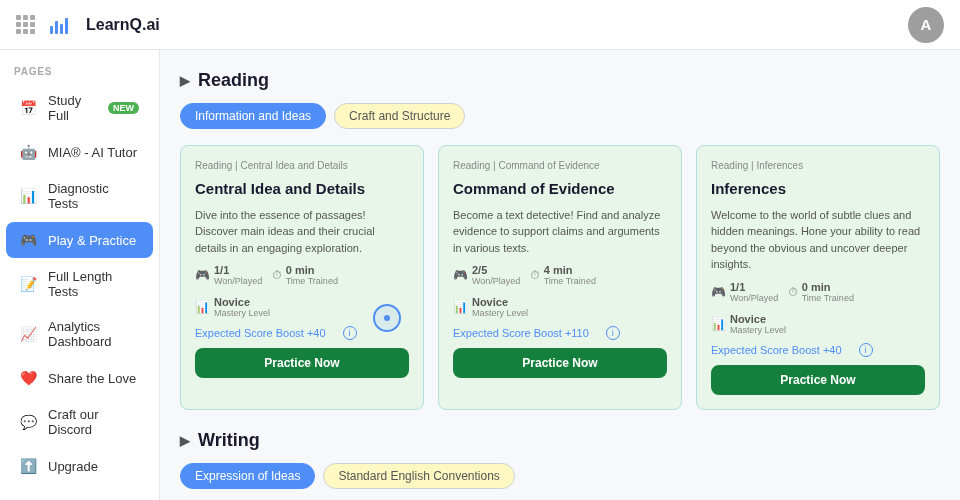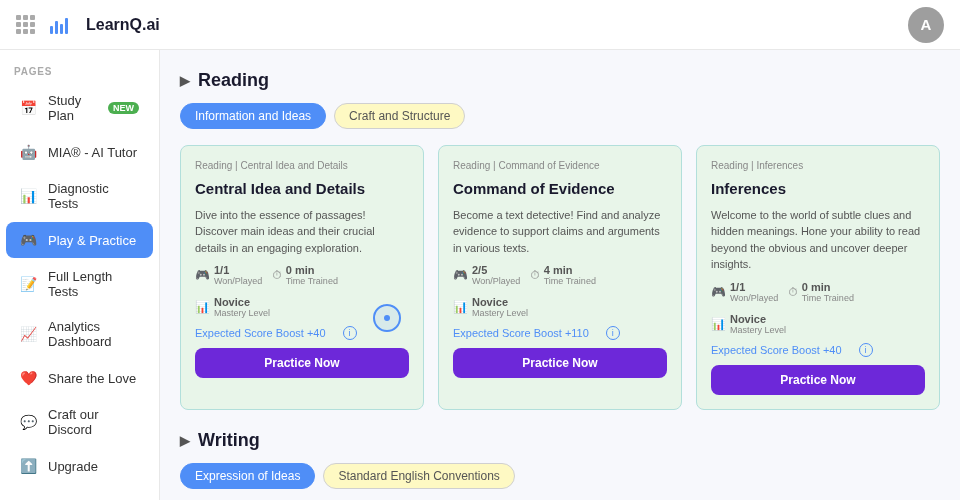--- a/index.html
+++ b/index.html
@@ -161,21 +161,21 @@
       border-radius: 50%;
       border: 1.5px solid #4f8ef7;
       display: inline-flex;
       align-items: center;
       justify-content: center;
       font-size: 9px;
       color: #4f8ef7;
       cursor: pointer;
     }
     .practice-btn {
-      background: #6d28d9;
+      background: #15803d;
       color: #fff;
       border: none;
       border-radius: 8px;
       padding: 8px;
       font-size: 12px;
       font-weight: 600;
       cursor: pointer;
       width: 100%;
       text-align: center;
     }
@@ -266,21 +266,21 @@
   <div id="avatar" style="position:static;margin-left:auto;">A</div>
 </div>
 
 <div style="display:flex;height:100%;overflow:hidden;">
 
   <div id="sidebar">
     <div class="pages-label">PAGES</div>
 
     <div class="sidebar-item">
       <span class="sidebar-icon">📅</span>
-      <span>Study Plan</span>
+      <span>Study Full</span>
       <span class="badge-new">NEW</span>
     </div>
     <div class="sidebar-item">
       <span class="sidebar-icon">🤖</span>
       <span>MIA® - AI Tutor</span>
     </div>
     <div class="sidebar-item">
       <span class="sidebar-icon">📊</span>
       <span>Diagnostic Tests</span>
     </div>

